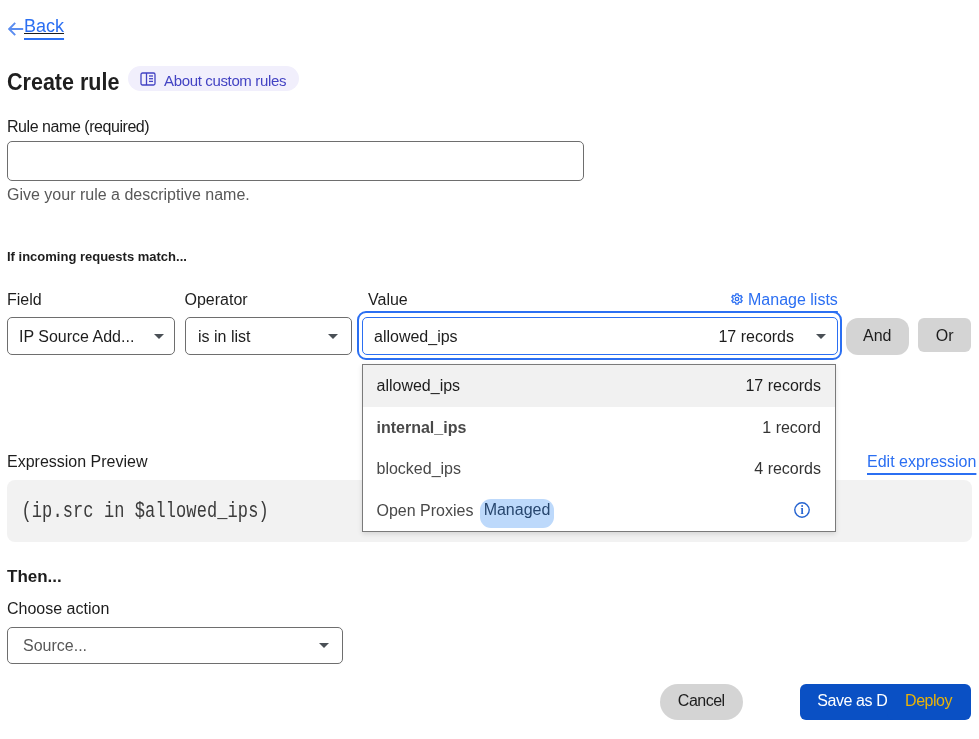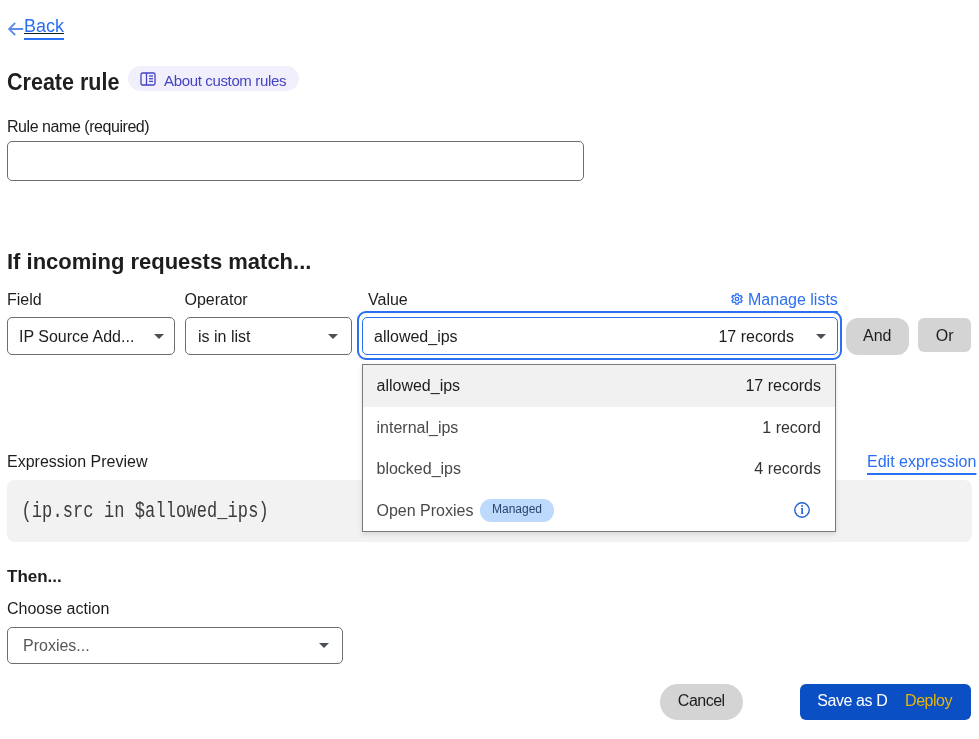--- a/index.html
+++ b/index.html
@@ -28,22 +28,23 @@
           <line x1="9" y1="4" x2="13" y2="4"></line>
           <line x1="9" y1="6.7" x2="13" y2="6.7"></line>
           <line x1="9" y1="9.4" x2="13" y2="9.4"></line>
         </g>
       </svg>
     <span style="position:absolute; left:36px; top:5.5px; font-size:15px; letter-spacing:-0.35px; color:#4343c3; white-space:nowrap;">About custom rules</span>
   </div>
 
   <div class="abs" style="left:7px; top:118px; letter-spacing:-0.45px;">Rule name (required)</div>
   <div class="abs" style="left:7px; top:141px; width:577px; height:40px; border:1px solid #6e6e6e; border-radius:5px; background:#fff;"></div>
+  <div class="abs" style="left:7px; top:185.8px; color:#585858;">Give your rule a descriptive name.</div>
 
-  <div class="abs" style="left:7px; top:249px; font-size:22px; font-weight:bold;">If incoming requests match...</div>
+  <div class="abs" style="left:7px; top:249px; font-size:13px; font-weight:bold;">If incoming requests match...</div>
 
   <div class="abs" style="left:7px; top:290.6px;">Field</div>
   <div class="abs" style="left:184.5px; top:290.6px;">Operator</div>
   <div class="abs" style="left:368px; top:290.6px;">Value</div>
   <svg class="abs" style="left:731px; top:292.5px;" width="12" height="12" viewBox="0 0 16 16">
       <g fill="none" stroke="#2b6ff2" stroke-width="1.7">
         <path d="M6.6 1.2h2.8l.4 2 1.6 1 2-.8 1.4 2.4-1.6 1.3v1.9l1.6 1.3-1.4 2.4-2-.8-1.6 1-.4 2H6.6l-.4-2-1.6-1-2 .8-1.4-2.4 1.6-1.3V6.9L1.2 5.6l1.4-2.4 2 .8 1.6-1z"></path>
         <circle cx="8" cy="8" r="2.3"></circle>
       </g>
     </svg>
@@ -70,40 +71,40 @@
   <div class="abs" style="left:867px; top:452.8px;"><span class="lnk">Edit expression</span></div>
   <div class="abs" style="left:7px; top:479.8px; width:965px; height:62.5px; background:#f2f2f2; border-radius:8px;"></div>
   <div class="abs" id="mono" style="left:21.5px; top:502px; font-family:'Liberation Mono', monospace; font-size:17px; letter-spacing:0.1px; color:#3a3a3a; white-space:nowrap; transform:scaleY(1.3); transform-origin:50% 50%;">(ip.src in $allowed_ips)</div>
 
   <div class="abs" style="left:362px; top:364.3px; width:474px; height:167.5px; background:#fff; border:1px solid #7a7a7a; box-shadow:0 2px 5px rgba(0,0,0,0.12);">
     <div style="position:relative; height:41.5px; background:#f1f1f1;">
       <span style="position:absolute; left:13.5px; top:12.2px; color:#1d1d1d;">allowed_ips</span>
       <span style="position:absolute; right:14px; top:12.2px; color:#1d1d1d;">17 records</span>
     </div>
     <div style="position:relative; height:41.5px;">
-      <span style="position:absolute; left:13.5px; top:12.2px; color:#494949;">internal_ips</span>
+      <span style="position:absolute; left:13.5px; top:12.2px; color:#494949;font-weight:bold;">internal_ips</span>
       <span style="position:absolute; right:14px; top:12.2px; color:#333;">1 record</span>
     </div>
     <div style="position:relative; height:41.5px;">
       <span style="position:absolute; left:13.5px; top:12.2px; color:#494949;">blocked_ips</span>
       <span style="position:absolute; right:14px; top:12.2px; color:#333;">4 records</span>
     </div>
     <div style="position:relative; height:41.5px;">
       <span style="position:absolute; left:13.5px; top:12.2px; color:#494949;">Open Proxies</span>
-      <span style="position:absolute; left:117px; top:9.5px; width:74px; height:23px; background:#bdd9fb; border-radius:11px; color:#27466e; font-size:12px; line-height:21px; text-align:center;">Managed</span>
+      <span style="position:absolute; left:117px; top:9.5px; width:74px; height:29px; background:#bdd9fb; border-radius:11px; color:#27466e; font-size:16px; line-height:21px; text-align:center;">Managed</span>
       <svg width="16" height="16" viewBox="0 0 16 16" style="position:absolute; right:25px; top:12px;">
           <circle cx="8" cy="8" r="7.2" fill="none" stroke="#2563d0" stroke-width="1.4"></circle>
           <text x="8" y="12.4" text-anchor="middle" font-family="Liberation Serif" font-size="11.5" font-weight="bold" fill="#2563d0">i</text>
         </svg>
     </div>
   </div>
 
   <div class="abs" style="left:7px; top:567px; font-size:17px; font-weight:bold;">Then...</div>
   <div class="abs" style="left:7px; top:600px;">Choose action</div>
   <div class="selbox" style="left:7px; top:626.5px; width:336px; height:37.5px;"></div>
-  <div class="abs" style="left:23px; top:637px; color:#585858;">Proxies...</div>
+  <div class="abs" style="left:23px; top:637px; color:#585858;">Source...</div>
   <div class="caret" style="left:319px; top:642.5px;"></div>
 
   <div class="abs" style="left:660px; top:683.5px; width:82.5px; height:36px; background:#d4d4d4; border-radius:18px; line-height:34.5px; text-align:center; letter-spacing:-0.5px;">Cancel</div>
   <div class="abs" style="left:752px; top:683.5px; width:126px; height:36px; background:#0a50c4; border-radius:6px; color:#fff; line-height:34.5px; text-align:center; letter-spacing:-0.4px;margin-left:48px;">Save as Draft</div>
   <div class="abs" style="left:886.5px; top:683.5px; width:84px; height:36px; background:#0a50c4; border-radius:6px; color:#eab308; line-height:34.5px; text-align:center; letter-spacing:-0.5px;">Deploy</div>
 
 </div>
 
 </body></html>

